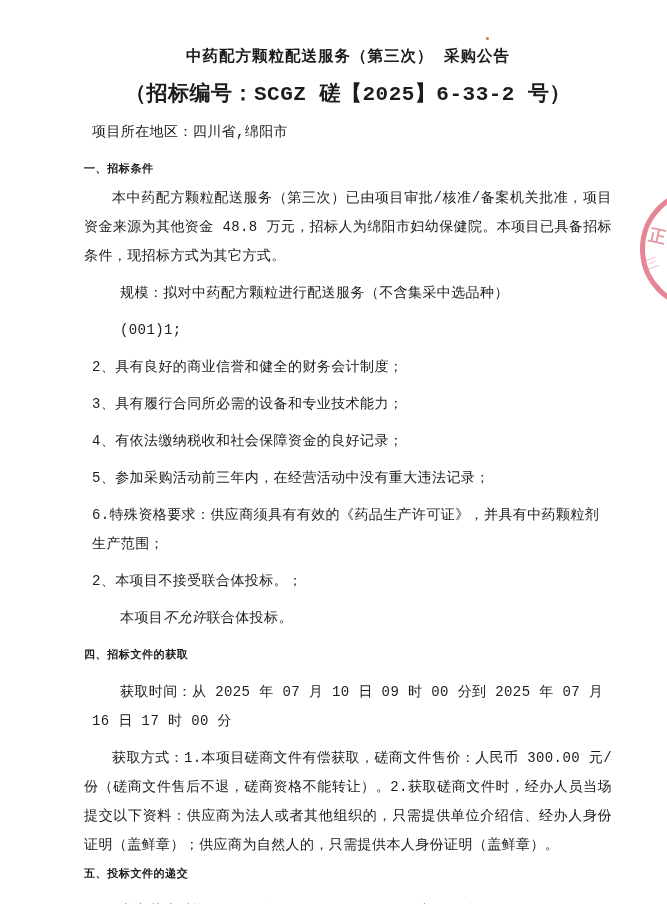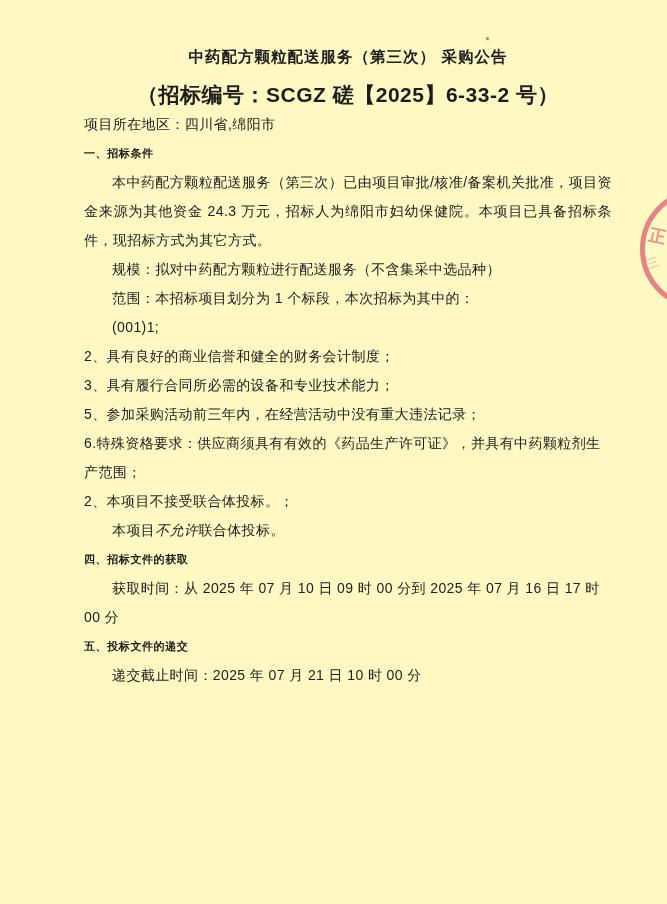--- a/index.html
+++ b/index.html
@@ -1,23 +1,23 @@
 <!DOCTYPE html>
 <html><head>
 <meta charset="utf-8">
 <style>
   html, body { margin: 0; padding: 0; background: #9a9a9a; }
   .page {
     position: relative;
     width: 667px;
     height: 904px;
     margin: 0 auto;
-    background: #fef9c3;
+    background: #ffffff;
     overflow: hidden;
-    font-family: Liberation Sans, sans-serif;
+    font-family: Liberation Mono, monospace;
     color: #1c1c1c;
     box-sizing: border-box;
     padding: 42px 55px 0 84px;
   }
   .title1 {
     text-align: center;
     font-size: 15.5px;
     font-weight: bold;
     line-height: 30px;
     letter-spacing: 1px;
@@ -29,21 +29,21 @@
     font-weight: bold;
     line-height: 30px;
     letter-spacing: 0.5px;
     margin: 8px 0 0 0;
   }
   .location { margin-top: 32px; }
   .line {
     font-size: 14px;
     line-height: 29px;
     letter-spacing: 0.4px;
-    margin: 0;
+    margin: 8px;
   }
   .heading {
     font-size: 11px;
     font-weight: bold;
     line-height: 29px;
     letter-spacing: 0.6px;
     margin: 0;
   }
   .para {
     font-size: 14px;
@@ -97,35 +97,36 @@
 <body>
 
 <div class="page">
 
   <p class="title1">中药配方颗粒配送服务（第三次） 采购公告</p>
   <p class="title2">（招标编号：SCGZ 磋【2025】6-33-2 号）</p>
 
   <p class="line location">项目所在地区：四川省,绵阳市</p>
 
   <p class="heading">一、招标条件</p>
-  <p class="para">本中药配方颗粒配送服务（第三次）已由项目审批/核准/备案机关批准，项目资金来源为其他资金 24.3 万元，招标人为绵阳市妇幼保健院。本项目已具备招标条件，现招标方式为其它方式。</p>
+  <p class="para">本中药配方颗粒配送服务（第三次）已由项目审批/核准/备案机关批准，项目资金来源为其他资金 48.8 万元，招标人为绵阳市妇幼保健院。本项目已具备招标条件，现招标方式为其它方式。</p>
 
   <p class="line indent">规模：拟对中药配方颗粒进行配送服务（不含集采中选品种）</p>
-  <p class="line indent">范围：本招标项目划分为 1 个标段，本次招标为其中的：</p>
   <p class="line indent">(001)1;</p>
 
   <p class="line">2、具有良好的商业信誉和健全的财务会计制度；</p>
   <p class="line">3、具有履行合同所必需的设备和专业技术能力；</p>
+  <p class="line">4、有依法缴纳税收和社会保障资金的良好记录；</p>
   <p class="line">5、参加采购活动前三年内，在经营活动中没有重大违法记录；</p>
   <p class="line">6.特殊资格要求：供应商须具有有效的《药品生产许可证》，并具有中药颗粒剂生产范围；</p>
   <p class="line">2、本项目不接受联合体投标。；</p>
   <p class="line indent"><span>本项目</span><span class="italic-part">不允许</span><span>联合体投标。</span></p>
 
   <p class="heading">四、招标文件的获取</p>
   <p class="line indent">获取时间：从 2025 年 07 月 10 日  09 时 00 分到 2025 年 07 月 16 日  17 时 00 分</p>
+  <p class="para">获取方式：1.本项目磋商文件有偿获取，磋商文件售价：人民币 300.00 元/份（磋商文件售后不退，磋商资格不能转让）。2.获取磋商文件时，经办人员当场提交以下资料：供应商为法人或者其他组织的，只需提供单位介绍信、经办人身份证明（盖鲜章）；供应商为自然人的，只需提供本人身份证明（盖鲜章）。</p>
 
   <p class="heading">五、投标文件的递交</p>
   <p class="line indent">递交截止时间：2025 年 07 月 21 日  10 时 00 分</p>
 
   <div class="stamp">
     <span class="stamp-glyph1">正</span>
     <span class="stamp-glyph2">三</span>
   </div>
 
   <div class="speck"></div>

